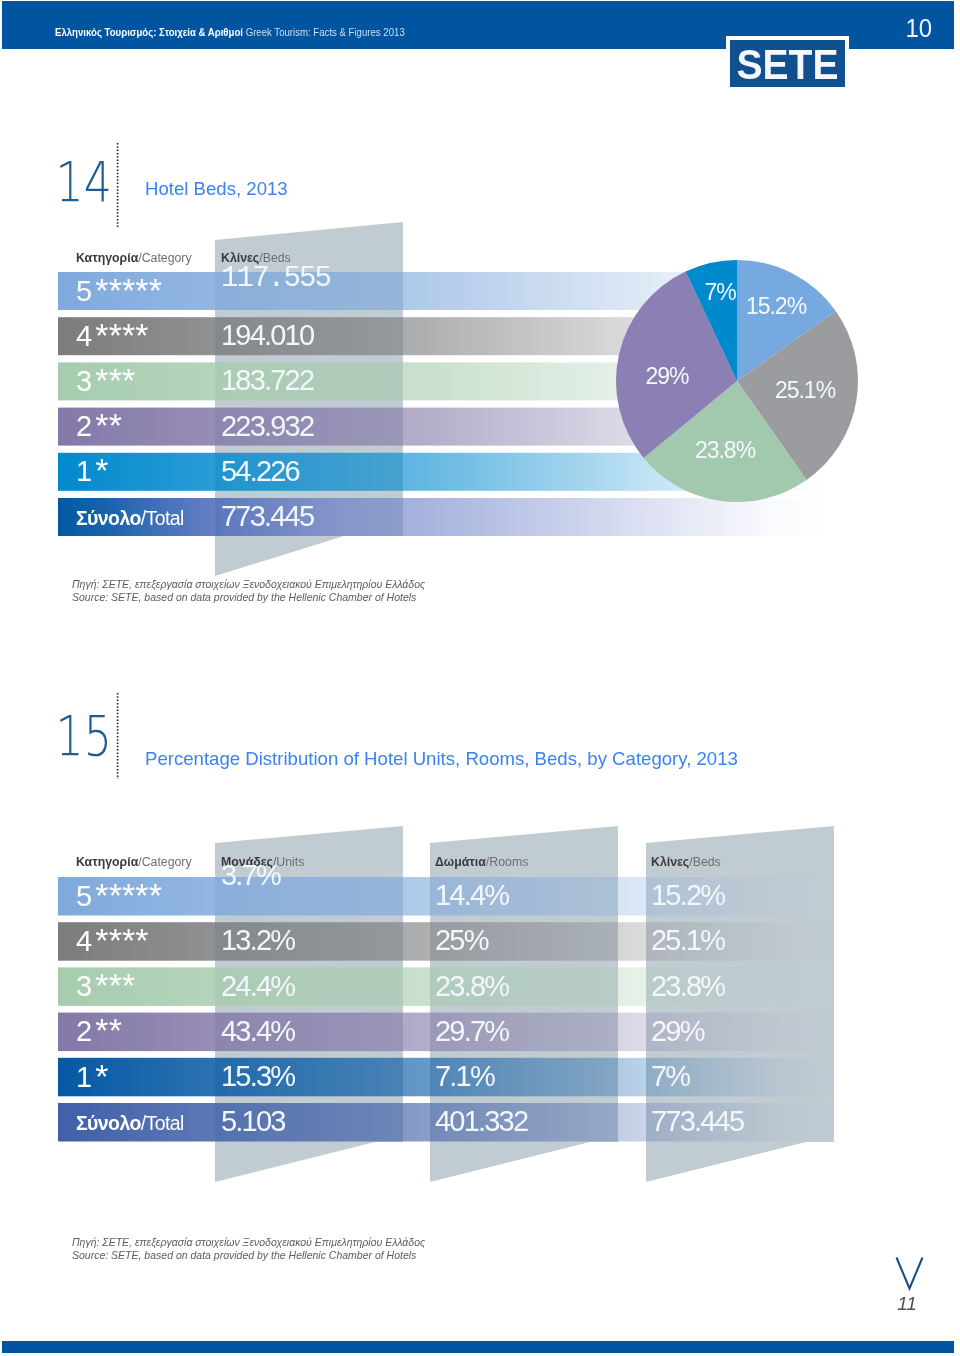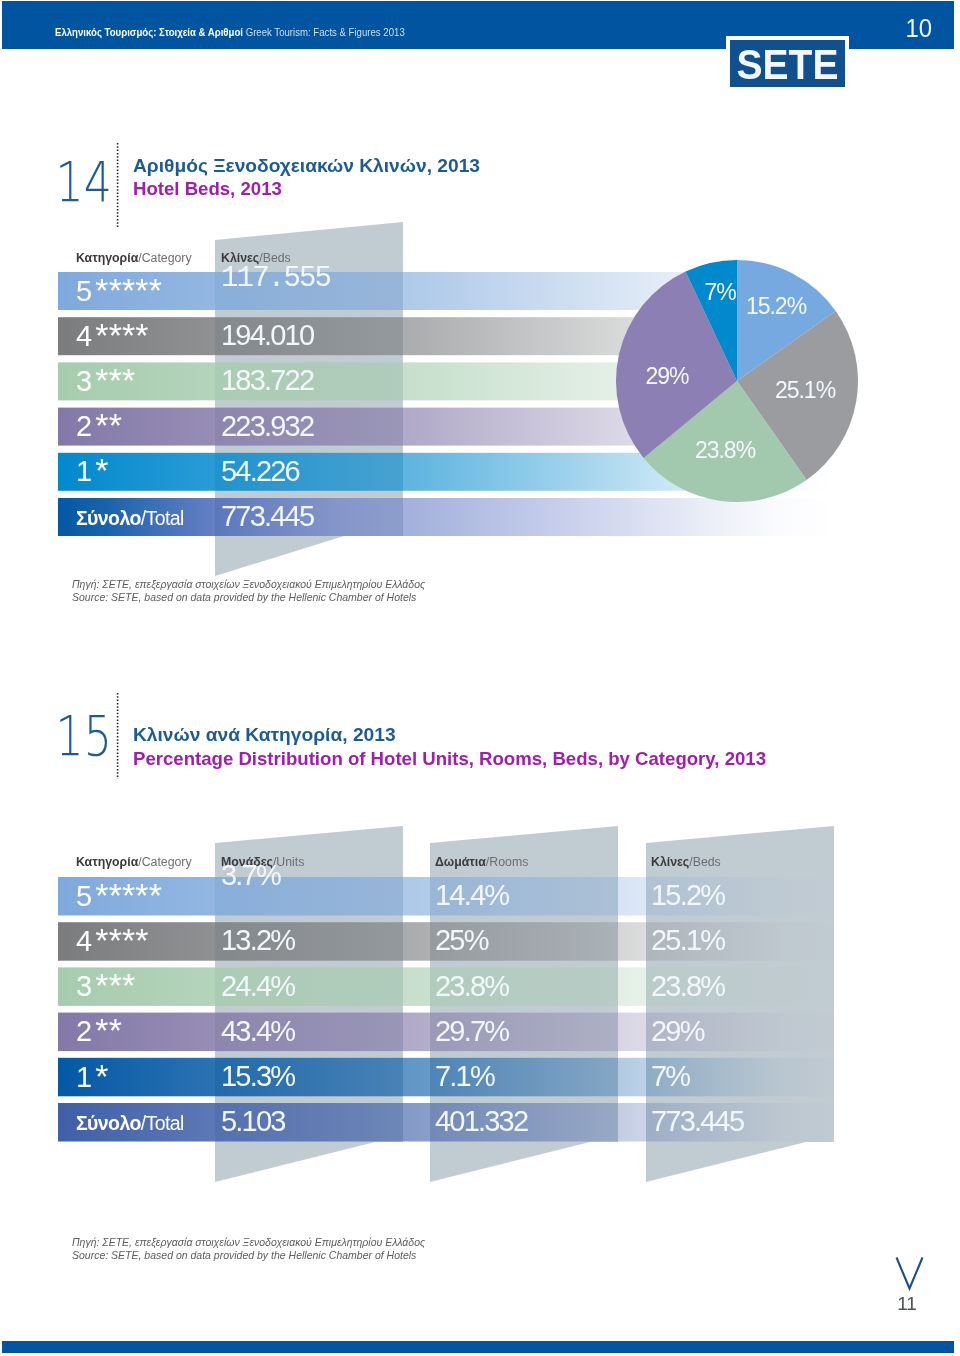--- a/index.html
+++ b/index.html
@@ -18,37 +18,37 @@
              transform:scaleX(0.92);transform-origin:100% 0;}
 
   
   #logo{left:726px;top:36px;width:123px;height:55px;background:#fff;}
   #logo-box{left:730px;top:40px;width:115px;height:47px;background:#11508f;}
   #logo-text{left:730px;top:45px;width:115px;text-align:center;color:#f4f7fb;font-size:42px;font-weight:bold;letter-spacing:0px;line-height:40px;font-family:"Liberation Sans",sans-serif;transform:scaleX(0.93);transform-origin:50% 0;}
 
   
   .sec-num{font-size:56px;color:#1d5b96;font-weight:200;font-family:"DejaVu Sans",sans-serif;text-align:right;transform:scaleX(0.79);transform-origin:100% 0;}
   .sec-t1{font-size:18.5px;font-weight:bold;color:#1d5b96;white-space:nowrap;}
-  .sec-t2{font-size:18px;font-weight:bold;color:#a21caf;white-space:nowrap;}
+  .sec-t2{font-size:18px;font-weight:normal;color:#3b82f6;white-space:nowrap;margin-left:12px;}
   .cat{position:absolute;color:#fff;white-space:nowrap;transform-origin:0 50%;}
   .cat .num{font-size:29px;font-weight:normal;letter-spacing:-1.8px;}
   .cat .stars{font-size:34px;position:relative;top:1px;margin-left:5px;letter-spacing:0.1px;}
   .cat .tot{font-size:19.5px;font-weight:bold;letter-spacing:-0.6px;position:relative;top:3.5px;}
   .cat .tot span{font-weight:normal;}
   .val{position:absolute;color:#f2f7fb;font-size:29px;white-space:nowrap;letter-spacing:-1.8px;}
   .hdr{position:absolute;font-size:13.7px;color:#3b3b3b;white-space:nowrap;font-weight:bold;transform-origin:0 50%;}
   .hdr span{color:#6d6e71;font-weight:normal;}
 
   
   .src{position:absolute;font-style:italic;font-size:10.5px;color:#5b5c5e;line-height:12.8px;white-space:nowrap;}
 
   
   #botbar{left:2px;top:1341px;width:952px;height:12px;background:#01549f;}
   #folio-mark{left:889.5px;top:1252.5px;}
-  #folio-bot{left:877px;top:1293px;width:60px;text-align:center;font-size:19px;color:#4e5356;}
+  #folio-bot{left:877px;top:1293px;width:60px;text-align:center;font-size:19px;color:#4e5356;font-style:italic;}
 
   
   #s14-num{left:41px;top:149px;width:69px;}
   #s14-dots{left:116px;top:142px;}
   #s14-t1{left:133px;top:155px;font-size:19.2px;}
   #s14-t2{left:133px;top:178px;font-size:18.6px;}
   #s14-src{left:72px;top:578px;}
   
   #s15-num{left:41px;top:703px;width:69px;}
   #s15-dots{left:116px;top:692px;}
@@ -69,21 +69,20 @@
   <div class="abs" id="folio-top">10</div>
 
   <div class="abs" id="logo"></div>
   <div class="abs" id="logo-box"></div>
   <div class="abs" id="logo-text">SETE</div>
 
   <div class="abs sec-num" id="s14-num">14</div>
   <svg class="abs" id="s14-dots" width="4" height="86">
       <line x1="1.6" y1="1" x2="1.6" y2="85" stroke="#222" stroke-width="1.6" stroke-dasharray="1.5 1.8" stroke-linecap="butt"></line>
     </svg>
-  <div class="abs sec-t1" id="s14-t1">Αριθμός Ξενοδοχειακών Κλινών, 2013</div>
   <div class="abs sec-t2" id="s14-t2">Hotel Beds, 2013</div>
 
   <svg class="abs" id="s14-gfx" width="960" height="400" viewBox="0 0 960 400" style="left:0;top:215px;">
     <defs>
       <linearGradient id="g14a" x1="0" y1="0" x2="1" y2="0">
         <stop offset="0.0" stop-color="#7fa9dc" stop-opacity="1.0"></stop>
         <stop offset="0.19" stop-color="#7fa9dc" stop-opacity="0.85"></stop>
         <stop offset="0.47" stop-color="#7fa9dc" stop-opacity="0.61"></stop>
         <stop offset="0.57" stop-color="#7fa9dc" stop-opacity="0.49"></stop>
         <stop offset="0.7" stop-color="#7fa9dc" stop-opacity="0.33"></stop>
@@ -192,21 +191,20 @@
 
   <div class="abs src" id="s14-src">
     <div>Πηγή: ΣΕΤΕ, επεξεργασία στοιχείων Ξενοδοχειακού Επιμελητηρίου Ελλάδος</div>
     <div>Source: SETE, based on data provided by the Hellenic Chamber of Hotels</div>
   </div>
 
   <div class="abs sec-num" id="s15-num">15</div>
   <svg class="abs" id="s15-dots" width="4" height="88">
       <line x1="1.6" y1="1" x2="1.6" y2="87" stroke="#222" stroke-width="1.6" stroke-dasharray="1.5 1.8" stroke-linecap="butt"></line>
     </svg>
-  <div class="abs sec-t1" id="s15-t1b">Κλινών ανά Κατηγορία, 2013</div>
   <div class="abs sec-t2" id="s15-t2">Percentage Distribution of Hotel Units, Rooms, Beds, by Category, 2013</div>
 
   <svg class="abs" id="s15-gfx" width="960" height="400" viewBox="0 0 960 400" style="left:0;top:820px;">
     <defs>
         <linearGradient id="g15_0" x1="0" y1="0" x2="1" y2="0">
           <stop offset="0" stop-color="#7fa9dc" stop-opacity="1"></stop>
           <stop offset="0.19" stop-color="#7fa9dc" stop-opacity="0.85"></stop>
           <stop offset="0.47" stop-color="#7fa9dc" stop-opacity="0.61"></stop>
           <stop offset="0.57" stop-color="#7fa9dc" stop-opacity="0.49"></stop>
           <stop offset="0.7" stop-color="#7fa9dc" stop-opacity="0.33"></stop>

